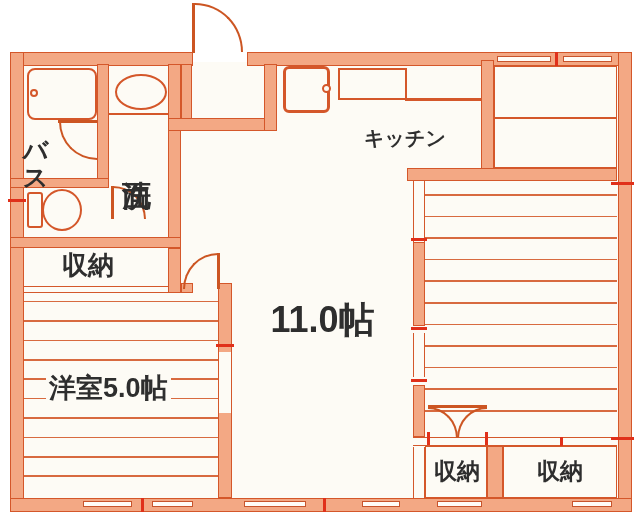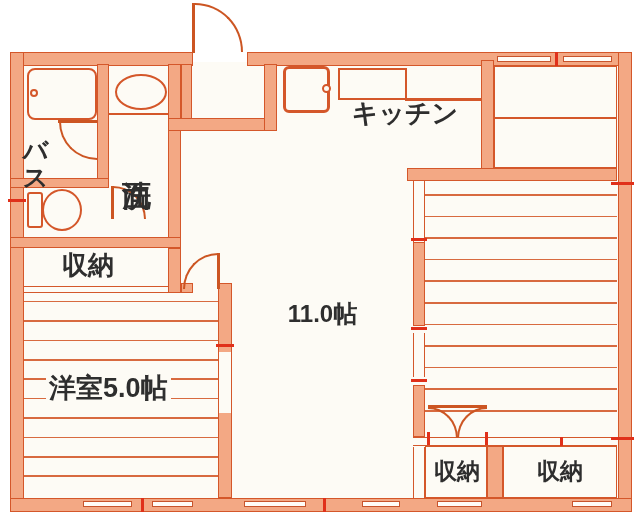--- a/index.html
+++ b/index.html
@@ -128,22 +128,22 @@
   <div class="tick" style="left:323px;top:498px;width:3px;height:14px;"></div>
   <div class="tick" style="left:216px;top:344px;width:18px;height:3px;"></div>
   <div class="tick" style="left:411px;top:238px;width:16px;height:3px;"></div>
   <div class="tick" style="left:411px;top:327px;width:16px;height:3px;"></div>
   <div class="tick" style="left:411px;top:379px;width:16px;height:3px;"></div>
   <div class="tick" style="left:427px;top:432px;width:3px;height:13px;"></div>
   <div class="tick" style="left:485px;top:432px;width:3px;height:13px;"></div>
   <div class="tick" style="left:560px;top:437px;width:3px;height:9px;"></div>
   <div class="tick" style="left:611px;top:437px;width:23px;height:3px;"></div>
 
-  <div class="lab" style="left:240px;top:302px;width:165px;font-size:24px;">11.0帖</div>
-  <div class="lab" style="left:345px;top:100px;width:120px;font-size:26px;">キッチン</div>
+  <div class="lab" style="left:240px;top:302px;width:165px;font-size:36px;">11.0帖</div>
+  <div class="lab" style="left:345px;top:128px;width:120px;font-size:20px;">キッチン</div>
   <div class="lab bgpatch" style="left:46px;top:373px;font-size:27px;">洋室5.0帖</div>
   <div class="lab" style="left:56px;top:252px;width:64px;font-size:26px;">収納</div>
   <div class="lab" style="left:430px;top:460px;width:54px;font-size:23px;">収納</div>
   <div class="lab" style="left:532px;top:460px;width:56px;font-size:23px;">収納</div>
   <div class="lab vtext" style="left:23px;top:118px;height:70px;font-size:25px;">バス</div>
   <div class="lab vtext" style="left:122px;top:117px;height:86px;font-size:29px;">洗面</div>
 
 </div>
 
 </body></html>

